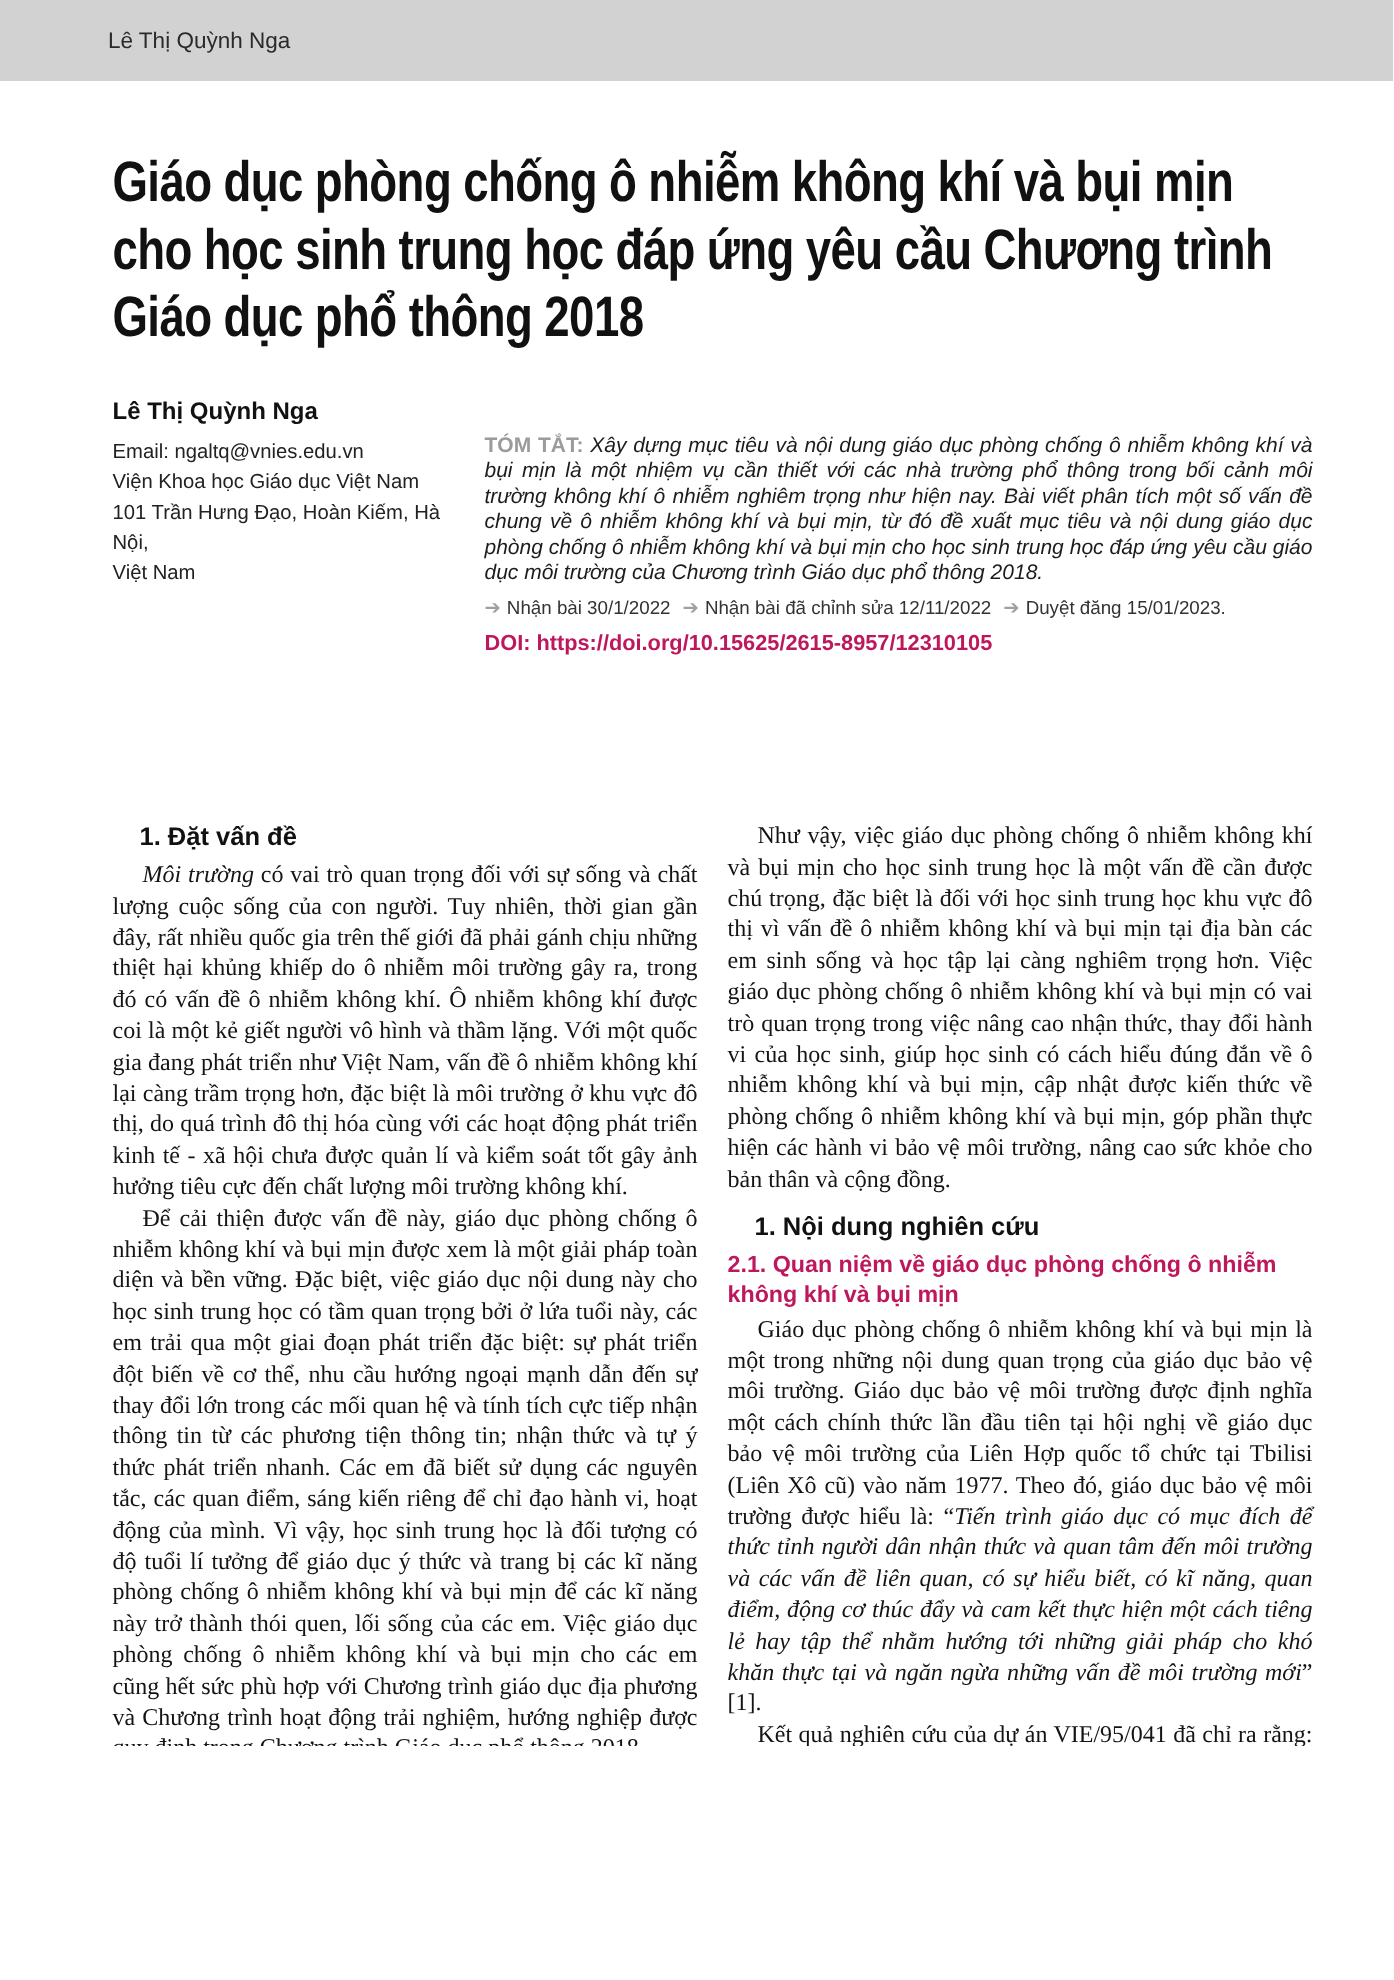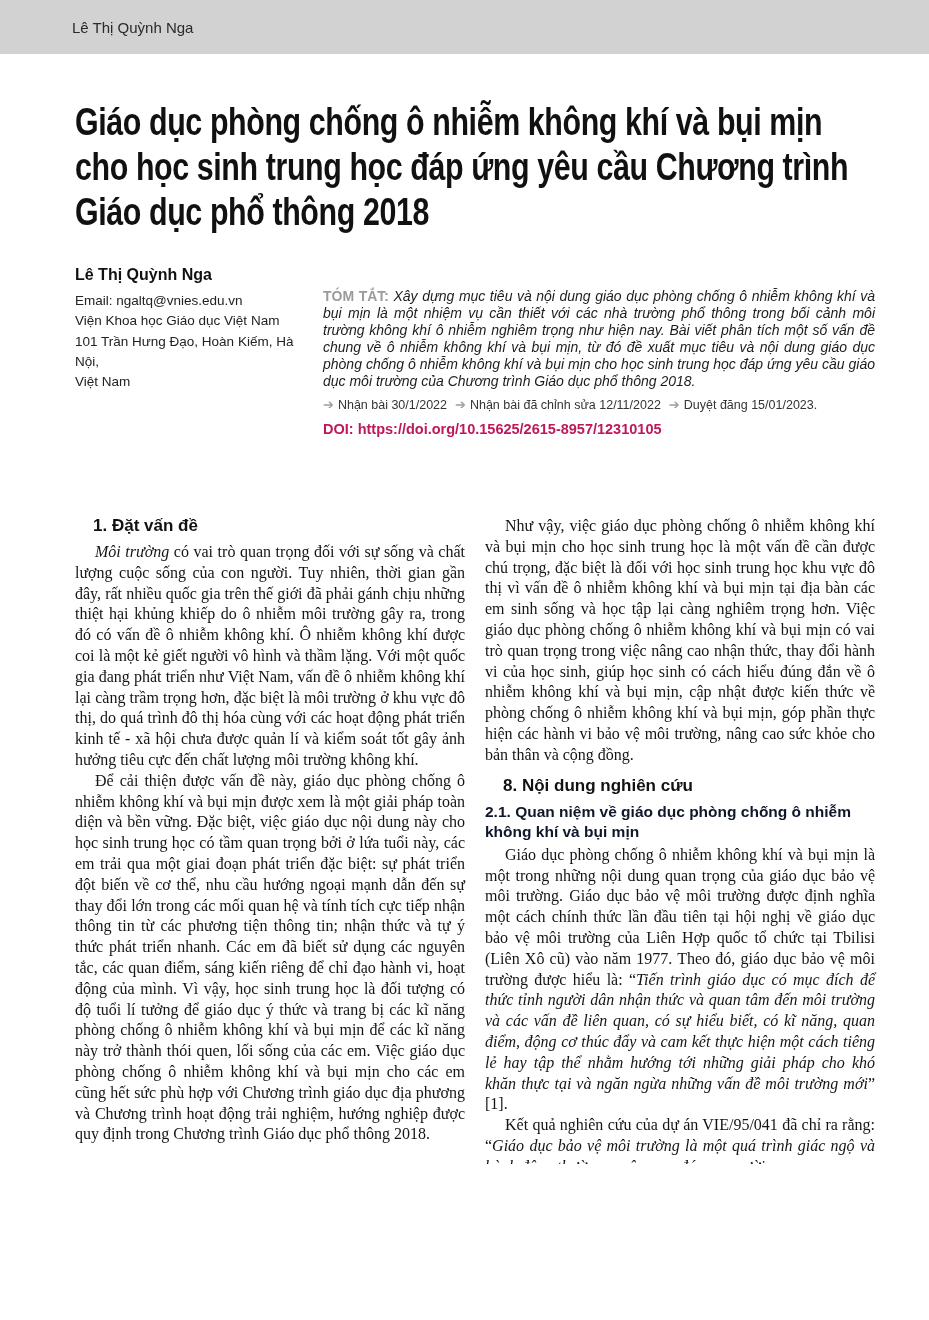--- a/index.html
+++ b/index.html
@@ -91,40 +91,40 @@
   .date-item { margin-right: 8px; }
   .doi-line {
     margin-top: 9px;
     font-size: 14.5px;
     font-weight: bold;
     color: #be185d;
   }
   
   .body-row {
     position: absolute;
-    top: 516px;
+    top: 548px;
     left: 75px;
     width: 800px;
     display: flex;
     gap: 20px;
   }
   .col { width: 390px; flex: none; }
   .h1 {
     font-size: 17px;
     font-weight: bold;
     color: #111;
     padding-left: 18px;
     margin-bottom: 6px;
     font-family: "Liberation Sans", sans-serif;
   }
   .h1.space-above { margin-top: 10px; }
   .h2 {
     font-size: 15.5px;
     font-weight: bold;
-    color: #0f172a;
+    color: #be185d;
     line-height: 1.3;
     margin-bottom: 3px;
     font-family: "Liberation Sans", sans-serif;
   }
   .para {
     font-family: "Liberation Serif", "DejaVu Serif", serif;
     font-size: 16px;
     line-height: 1.3;
     text-align: justify;
     text-indent: 20px;
@@ -189,21 +189,21 @@
   <div class="body-row">
 
     <div class="col">
       <div class="h1">1. Đặt vấn đề</div>
       <p class="para"><span class="italic">Môi trường</span><span> có vai trò quan trọng đối với sự sống và chất lượng cuộc sống của con người. Tuy nhiên, thời gian gần đây, rất nhiều quốc gia trên thế giới đã phải gánh chịu những thiệt hại khủng khiếp do ô nhiễm môi trường gây ra, trong đó có vấn đề ô nhiễm không khí. Ô nhiễm không khí được coi là một kẻ giết người vô hình và thầm lặng. Với một quốc gia đang phát triển như Việt Nam, vấn đề ô nhiễm không khí lại càng trầm trọng hơn, đặc biệt là môi trường ở khu vực đô thị, do quá trình đô thị hóa cùng với các hoạt động phát triển kinh tế - xã hội chưa được quản lí và kiểm soát tốt gây ảnh hưởng tiêu cực đến chất lượng môi trường không khí.</span></p>
       <p class="para">Để cải thiện được vấn đề này, giáo dục phòng chống ô nhiễm không khí và bụi mịn được xem là một giải pháp toàn diện và bền vững. Đặc biệt, việc giáo dục nội dung này cho học sinh trung học có tầm quan trọng bởi ở lứa tuổi này, các em trải qua một giai đoạn phát triển đặc biệt: sự phát triển đột biến về cơ thể, nhu cầu hướng ngoại mạnh dẫn đến sự thay đổi lớn trong các mối quan hệ và tính tích cực tiếp nhận thông tin từ các phương tiện thông tin; nhận thức và tự ý thức phát triển nhanh. Các em đã biết sử dụng các nguyên tắc, các quan điểm, sáng kiến riêng để chỉ đạo hành vi, hoạt động của mình. Vì vậy, học sinh trung học là đối tượng có độ tuổi lí tưởng để giáo dục ý thức và trang bị các kĩ năng phòng chống ô nhiễm không khí và bụi mịn để các kĩ năng này trở thành thói quen, lối sống của các em. Việc giáo dục phòng chống ô nhiễm không khí và bụi mịn cho các em cũng hết sức phù hợp với Chương trình giáo dục địa phương và Chương trình hoạt động trải nghiệm, hướng nghiệp được quy định trong Chương trình Giáo dục phổ thông 2018.</p>
     </div>
 
     <div class="col">
       <p class="para">Như vậy, việc giáo dục phòng chống ô nhiễm không khí và bụi mịn cho học sinh trung học là một vấn đề cần được chú trọng, đặc biệt là đối với học sinh trung học khu vực đô thị vì vấn đề ô nhiễm không khí và bụi mịn tại địa bàn các em sinh sống và học tập lại càng nghiêm trọng hơn. Việc giáo dục phòng chống ô nhiễm không khí và bụi mịn có vai trò quan trọng trong việc nâng cao nhận thức, thay đổi hành vi của học sinh, giúp học sinh có cách hiểu đúng đắn về ô nhiễm không khí và bụi mịn, cập nhật được kiến thức về phòng chống ô nhiễm không khí và bụi mịn, góp phần thực hiện các hành vi bảo vệ môi trường, nâng cao sức khỏe cho bản thân và cộng đồng.</p>
-      <div class="h1 space-above">8. Nội dung nghiên cứu</div>
+      <div class="h1 space-above">1. Nội dung nghiên cứu</div>
       <div class="h2">2.1. Quan niệm về giáo dục phòng chống ô nhiễm không khí và bụi mịn</div>
       <p class="para"><span>Giáo dục phòng chống ô nhiễm không khí và bụi mịn là một trong những nội dung quan trọng của giáo dục bảo vệ môi trường. Giáo dục bảo vệ môi trường được định nghĩa một cách chính thức lần đầu tiên tại hội nghị về giáo dục bảo vệ môi trường của Liên Hợp quốc tổ chức tại Tbilisi (Liên Xô cũ) vào năm 1977. Theo đó, giáo dục bảo vệ môi trường được hiểu là: “</span><span class="italic">Tiến trình giáo dục có mục đích để thức tỉnh người dân nhận thức và quan tâm đến môi trường và các vấn đề liên quan, có sự hiểu biết, có kĩ năng, quan điểm, động cơ thúc đẩy và cam kết thực hiện một cách tiêng lẻ hay tập thể nhằm hướng tới những giải pháp cho khó khăn thực tại và ngăn ngừa những vấn đề môi trường mới</span><span>” [1].</span></p>
       <p class="para"><span>Kết quả nghiên cứu của dự án VIE/95/041 đã chỉ ra rằng: “</span><span class="italic">Giáo dục bảo vệ môi trường là một quá trình giác ngộ và hành động thường xuyên, qua đó con người</span></p>
     </div>
   </div>
 
   <div class="footer">
     <span class="page-num">26</span>
     <span class="journal">TẠP CHÍ KHOA HỌC GIÁO DỤC VIỆT NAM</span>
   </div>

